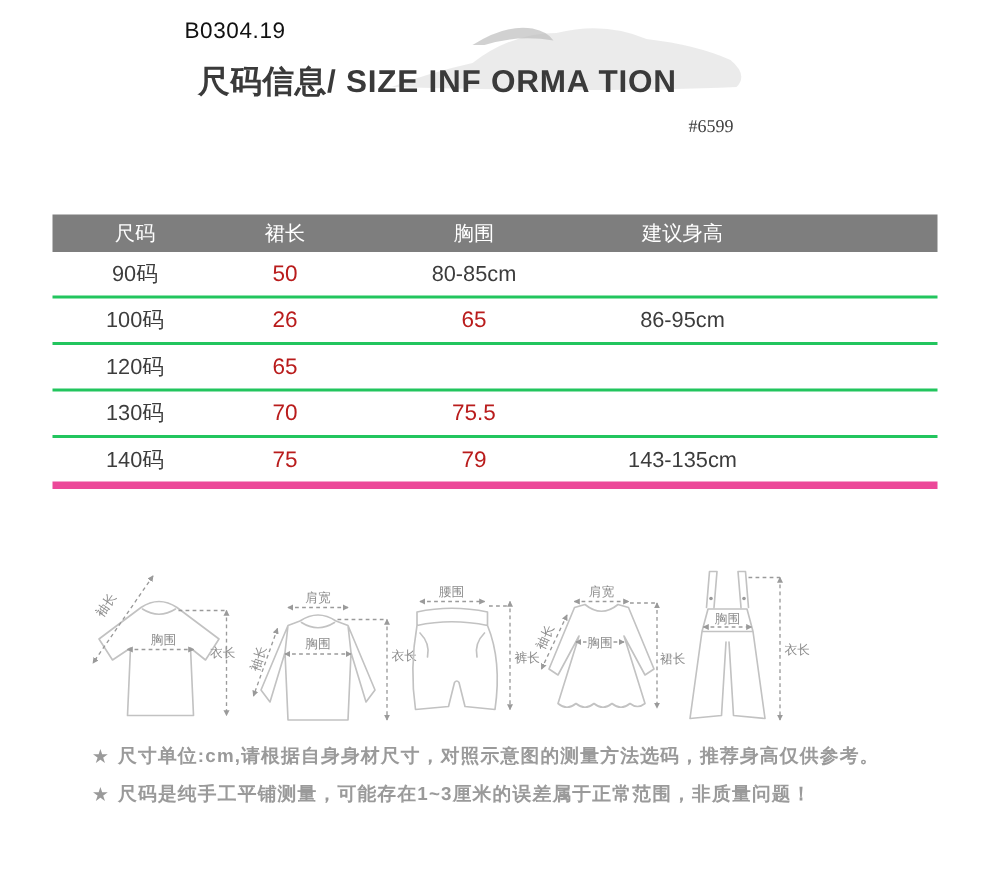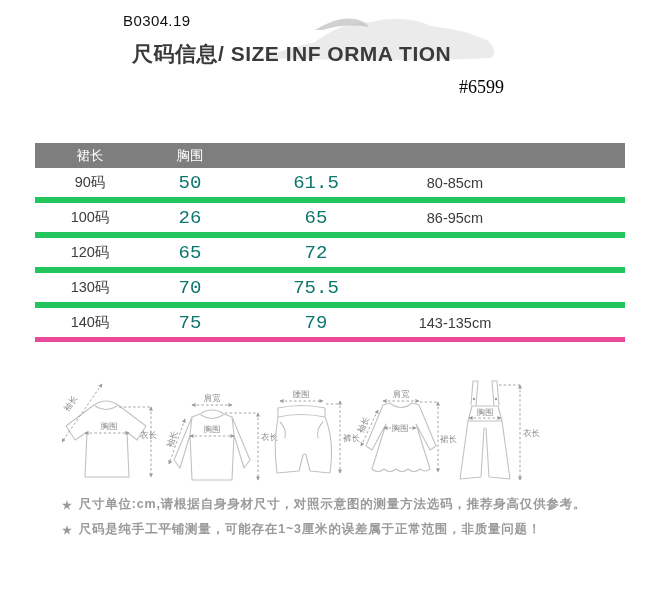--- a/index.html
+++ b/index.html
@@ -6,31 +6,31 @@
   .canvas{
     position:relative;width:660px;height:595px;background:#ffffff;overflow:hidden;
     font-family:"Liberation Sans",sans-serif;color:#3c3c3c;
   }
   
   .blob{position:absolute;left:253px;top:6px;width:252px;height:60px;z-index:0;}
   .product-code{position:absolute;left:123px;top:12px;font-size:15px;font-weight:500;
     color:#111;letter-spacing:.4px;z-index:1;}
   .page-title{position:absolute;left:132px;top:40px;font-size:21px;font-weight:600;
     color:#3a3a3a;letter-spacing:.5px;z-index:1;white-space:nowrap;}
-  .style-number{position:absolute;left:459px;top:77px;font-size:18px;color:#000000;
+  .style-number{position:absolute;left:459px;top:77px;font-size:12px;color:#404040;
     font-family:"Liberation Serif",serif;z-index:1;}
   
   .size-table{position:absolute;left:35px;top:143px;width:590px;z-index:1;}
   .thead{display:grid;grid-template-columns:110px 90px 162px 116px 1fr;align-items:center;
     background:#7e7e7e;height:25px;color:#fff;font-size:13.5px;}
   .trow{display:grid;grid-template-columns:110px 90px 162px 116px 1fr;align-items:center;
-    height:29px;border-bottom:6px solid #22c55e;font-size:14.5px;color:#3c3c3c;}
+    height:29px;border-bottom:2px solid #22c55e;font-size:14.5px;color:#3c3c3c;}
   .trow:last-child{border-bottom:5px solid #ec4899;}
   .cell{text-align:center;}
-  .num{font-family:Liberation Mono, monospace;font-size:19px;color:#0f766e;}
+  .num{font-family:Liberation Sans, sans-serif;font-size:15px;color:#b91c1c;}
   
   .diagrams{position:absolute;left:28px;top:372px;width:565px;height:118px;z-index:1;}
   .diagrams .g{fill:none;stroke:#c2c2c2;stroke-width:1.1;stroke-linejoin:round;stroke-linecap:round;}
   .diagrams .d{fill:none;stroke:#9a9a9a;stroke-width:.9;stroke-dasharray:2.5 2.2;}
   .diagrams text{fill:#8c8c8c;font-size:8.5px;font-family:"Liberation Sans",sans-serif;}
   .diagrams .dot{fill:#9a9a9a;}
   
   .notes{position:absolute;left:62px;top:496px;z-index:1;font-size:12.5px;font-weight:600;
     color:#9a9a9a;letter-spacing:.8px;line-height:16px;}
   .note-line{display:flex;align-items:flex-start;margin-bottom:8px;white-space:nowrap;}
@@ -45,43 +45,43 @@
     <path d="M8,52 Q35,42 62,36 Q88,16 118,16 Q150,8 178,20 Q212,24 234,34 Q246,44 238,52 Q150,56 8,52 Z" fill="#dadada" opacity="0.55"></path>
     <path d="M62,24 Q84,10 102,13 Q112,15 116,21 Q92,17 70,24 Z" fill="#bdbdbd" opacity="0.7"></path>
   </svg>
 
   <div class="product-code">B0304.19</div>
   <div class="page-title">尺码信息/ SIZE INF ORMA TION</div>
   <div class="style-number">#6599</div>
 
   <div class="size-table">
     <div class="thead">
+      <div class="cell">尺码</div>
       <div class="cell">裙长</div>
       <div class="cell">胸围</div>
+      <div class="cell">建议身高</div>
       <div class="cell"></div>
     </div>
 
     <div class="trow">
       <div class="cell">90码</div>
       <div class="cell num">50</div>
-      <div class="cell num">61.5</div>
       <div class="cell">80-85cm</div>
         <div></div>
     </div>
     <div class="trow">
       <div class="cell">100码</div>
       <div class="cell num">26</div>
       <div class="cell num">65</div>
       <div class="cell">86-95cm</div>
         <div></div>
     </div>
     <div class="trow">
       <div class="cell">120码</div>
       <div class="cell num">65</div>
-      <div class="cell num">72</div>
         <div></div>
     </div>
     <div class="trow">
       <div class="cell">130码</div>
       <div class="cell num">70</div>
       <div class="cell num">75.5</div>
         <div></div>
     </div>
     <div class="trow">
       <div class="cell">140码</div>

